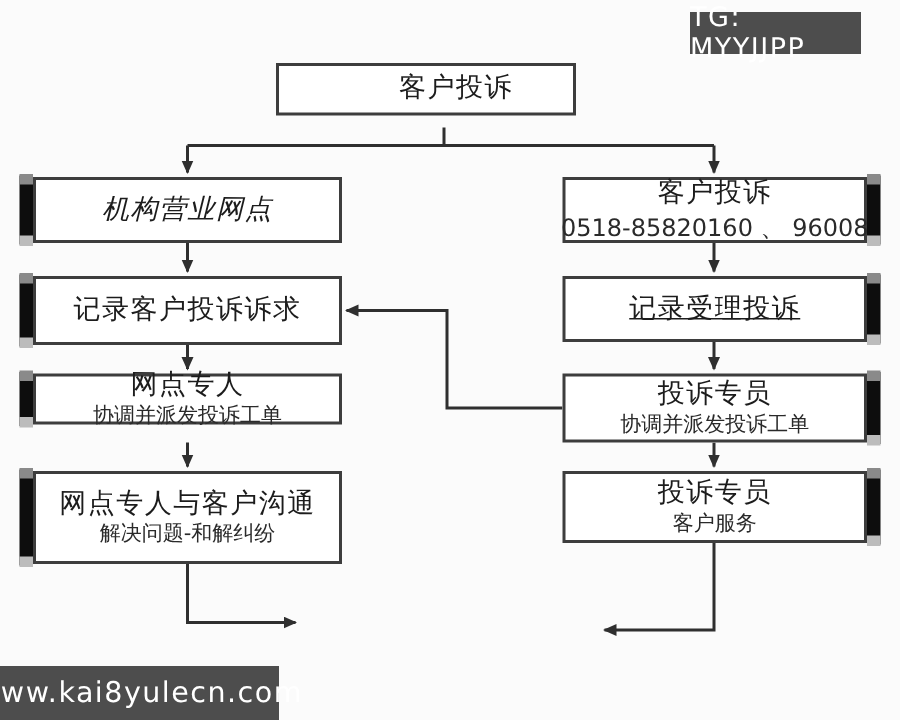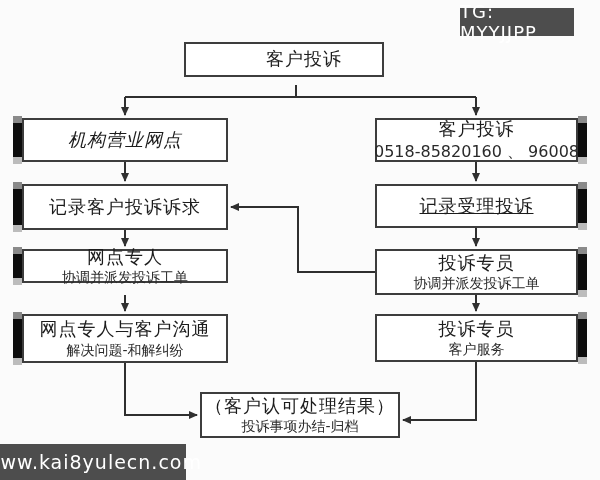--- a/index.html
+++ b/index.html
@@ -18,21 +18,21 @@
   .bar{position:absolute;top:-3px;bottom:-3px;width:9px;background:#0d0d0d;}
   .bar.left{left:-11px;}
   .bar.right{right:-11px;}
   .bar::before{content:"";position:absolute;top:-1px;left:0;width:9px;height:7px;background:#8a8a8a;}
   .bar::after{content:"";position:absolute;bottom:-1px;left:0;width:9px;height:7px;background:#bcbcbc;}
   
   .n-start{left:184px;top:42px;width:200px;height:35px;padding-left:40px;}
   .n-l1{left:22px;top:118px;width:206px;height:44px;font-style:italic;}
   .n-l2{left:22px;top:184px;width:206px;height:46px;}
   .n-l3{left:22px;top:249px;width:206px;height:34px;}
-  .n-l4{left:22px;top:314px;width:206px;height:49px;}
+  .n-l4{left:22px;top:314px;width:206px;height:62px;}
   .n-r1{left:375px;top:118px;width:203px;height:44px;}
   .n-r2{left:375px;top:184px;width:203px;height:44px;text-decoration:underline;}
   .n-r3{left:375px;top:249px;width:203px;height:46px;}
   .n-r4{left:375px;top:314px;width:203px;height:48px;}
   .n-end{left:200px;top:392px;width:200px;height:46px;}
   .connectors{position:absolute;left:0;top:0;width:600px;height:480px;pointer-events:none;}
   .badge{
     position:absolute;background:#4d4d4d;color:#ffffff;font-size:18px;
     display:flex;align-items:center;justify-content:center;letter-spacing:1px;
   }
@@ -102,21 +102,17 @@
     <span class="bar right"></span>
     <div class="title">投诉专员</div>
     <div class="subtitle">协调并派发投诉工单</div>
   </div>
   <div class="node n-r4">
     <span class="bar right"></span>
     <div class="title">投诉专员</div>
     <div class="subtitle">客户服务</div>
   </div>
 
-  <div class="node n-end">
-    <div class="title">（客户认可处理结果）</div>
-    <div class="subtitle">投诉事项办结-归档</div>
-  </div>
 
   <div class="badge badge-tg">TG: MYYJJPP</div>
   <div class="badge badge-site">www.kai8yulecn.com</div>
 
 </div>
 
 </body></html>

